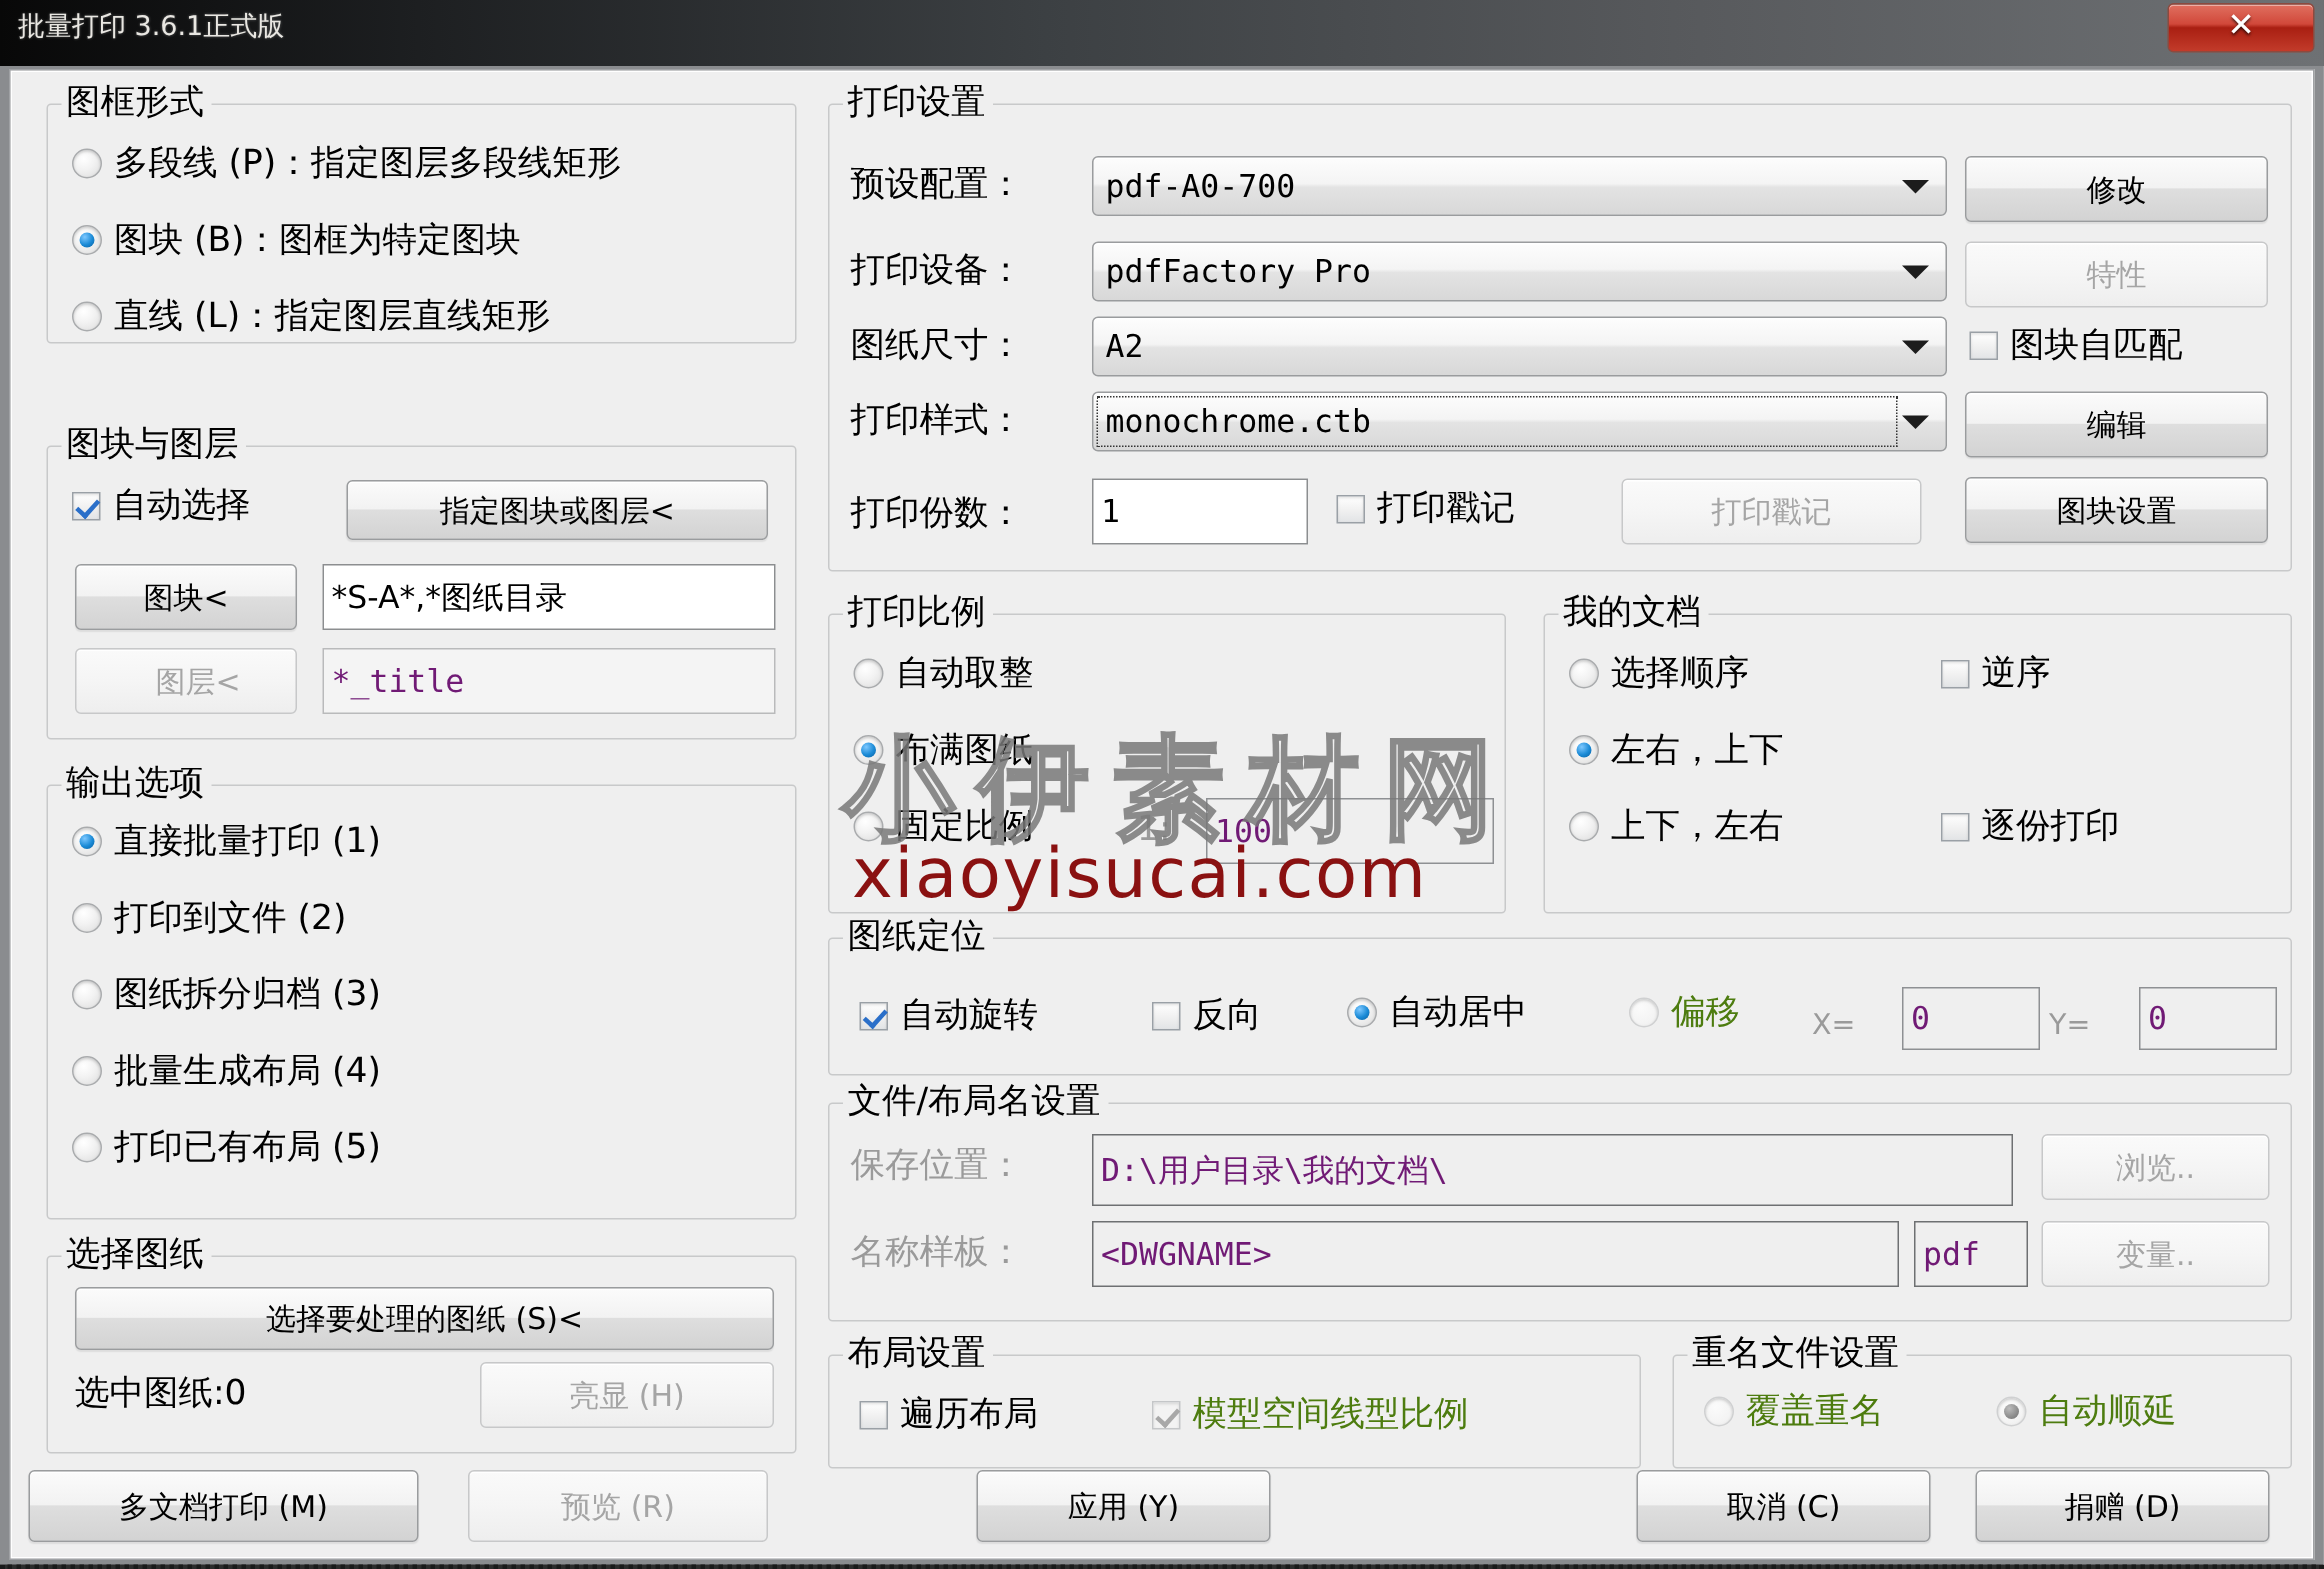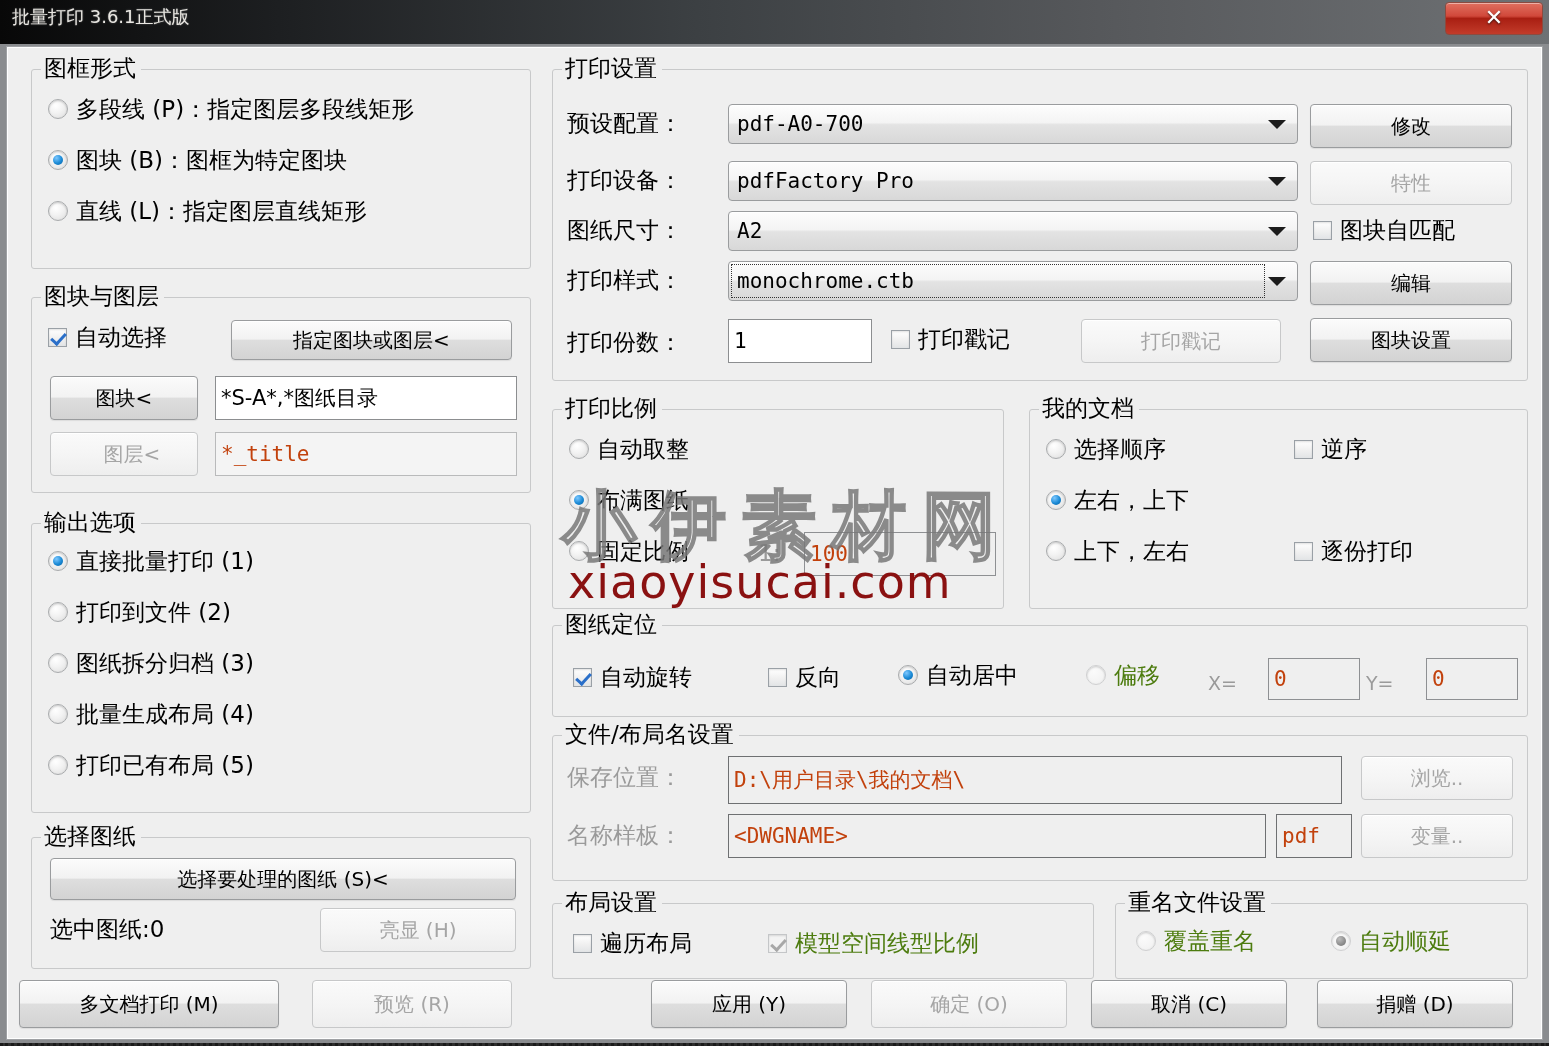--- a/index.html
+++ b/index.html
@@ -167,21 +167,21 @@
     border: 1px solid #8c8e90;
     background: #ffffff;
     font-family: "DejaVu Sans Mono", "Liberation Mono", monospace;
     font-size: 21px;
     color: #000;
     padding: 0 5px;
     display: flex; align-items: center;
     white-space: nowrap;
     overflow: hidden;
   }
-  .inp.dis { color: #c2410c; border-color: #b9babb; background: #f4f4f4; }
+  .inp.dis { color: #701a75; border-color: #b9babb; background: #f4f4f4; }
   .inp.cn { font-family: "DejaVu Sans", "Liberation Sans", sans-serif; font-size: 21px; }
 
   .combo {
     position: absolute;
     border: 1px solid #9a9c9e;
     border-radius: 4px;
     background: linear-gradient(to bottom, #fdfdfd 0%, #f4f4f4 46%, #e3e3e3 52%, #d8d8d8 100%);
     box-shadow: inset 0 1px 0 #ffffff;
     display: flex; align-items: center;
     font-family: "DejaVu Sans Mono", "Liberation Mono", monospace;
@@ -238,21 +238,21 @@
 
   <div class="titlebar">
     <div class="title-text">批量打印 3.6.1正式版</div>
     <div class="close-btn">
       <div class="x">✕</div>
     </div>
   </div>
 
   <div class="client">
 
-    <div class="grp" style="left:24px; top:22px; width:500px; height:200px;">
+    <div class="grp" style="left:24px; top:22px; width:500px; height:160px;">
       <div class="legend">图框形式</div>
 
       <div class="radio" style="left:16px; top:26px;">
         <span class="dot"></span>
         <span class="txt">多段线 (P)：指定图层多段线矩形</span>
       </div>
       <div class="radio on" style="left:16px; top:77px;">
         <span class="dot"></span>
         <span class="txt">图块 (B)：图框为特定图块</span>
       </div>
@@ -467,21 +467,20 @@
         <span class="dot"></span>
         <span class="txt">覆盖重名</span>
       </div>
       <div class="radio dis on" style="left:215px; top:24px;">
         <span class="dot"></span>
         <span class="txt">自动顺延</span>
       </div>
     </div>
 
     <div class="btn" style="left:644px; top:933px; width:196px; height:48px;">应用 (Y)</div>
-    <div class="btn dis" style="left:864px; top:933px; width:196px; height:48px;">确定 (O)</div>
     <div class="btn" style="left:1084px; top:933px; width:196px; height:48px;">取消 (C)</div>
     <div class="btn" style="left:1310px; top:933px; width:196px; height:48px;">捐赠 (D)</div>
 
     <div class="wm" style="left:555px; top:430px; width:420px; height:140px;">
       <div class="cn">小伊素材网</div>
       <div class="en">xiaoyisucai.com</div>
     </div>
 
   </div>
 </div>

